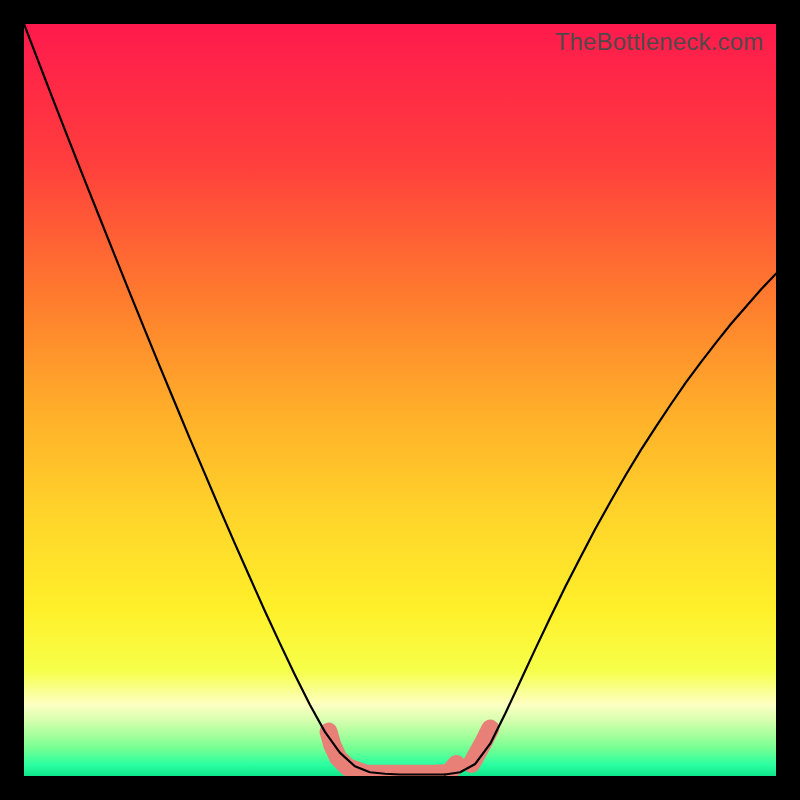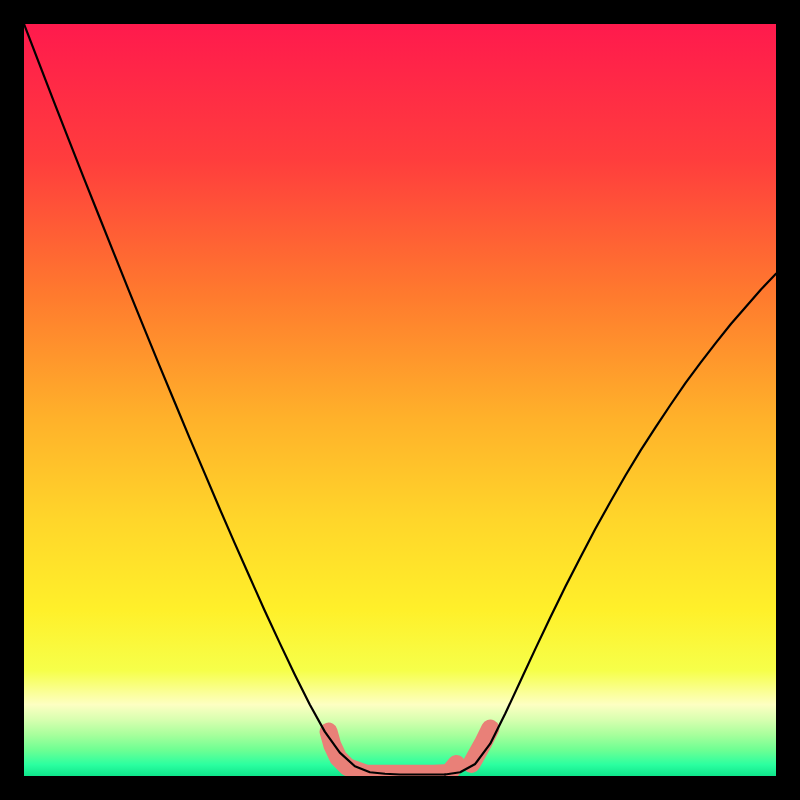--- a/index.html
+++ b/index.html
@@ -40,20 +40,21 @@
   }
   svg {
     display: block;
   }
 </style>
 </head>
 <body>
 
 <div class="frame">
   <div class="plot">
+    <div class="watermark">TheBottleneck.com</div>
 
     <svg id="chart-svg" width="752" height="752" viewBox="0 0 752 752">
       <defs>
         <linearGradient id="bg-grad" x1="0" y1="0" x2="0" y2="1">
             <stop offset="0.00%" stop-color="#ff1a4d"></stop>
             <stop offset="18.00%" stop-color="#ff3d3d"></stop>
             <stop offset="36.00%" stop-color="#ff7a2e"></stop>
             <stop offset="52.00%" stop-color="#ffb02a"></stop>
             <stop offset="66.00%" stop-color="#ffd62a"></stop>
             <stop offset="78.00%" stop-color="#fff02a"></stop>

